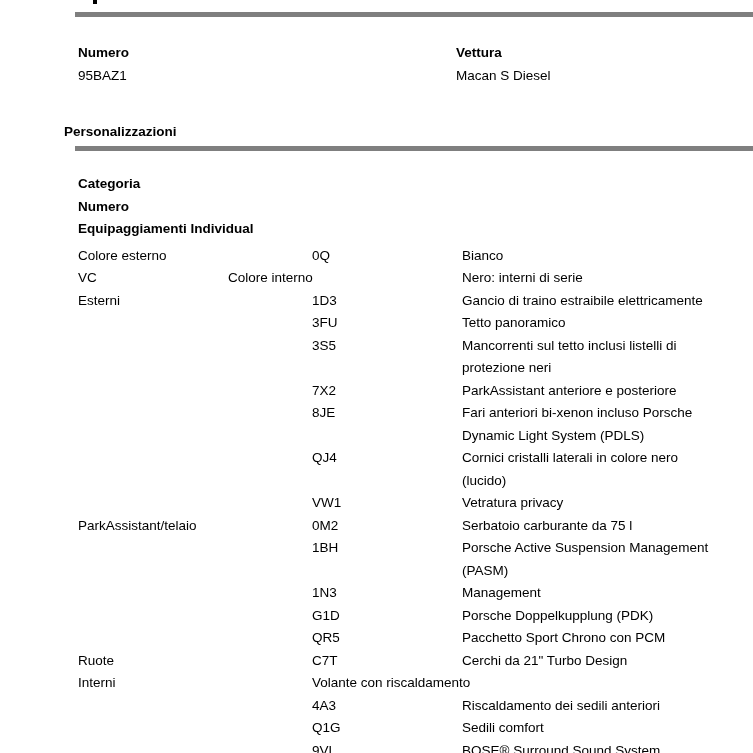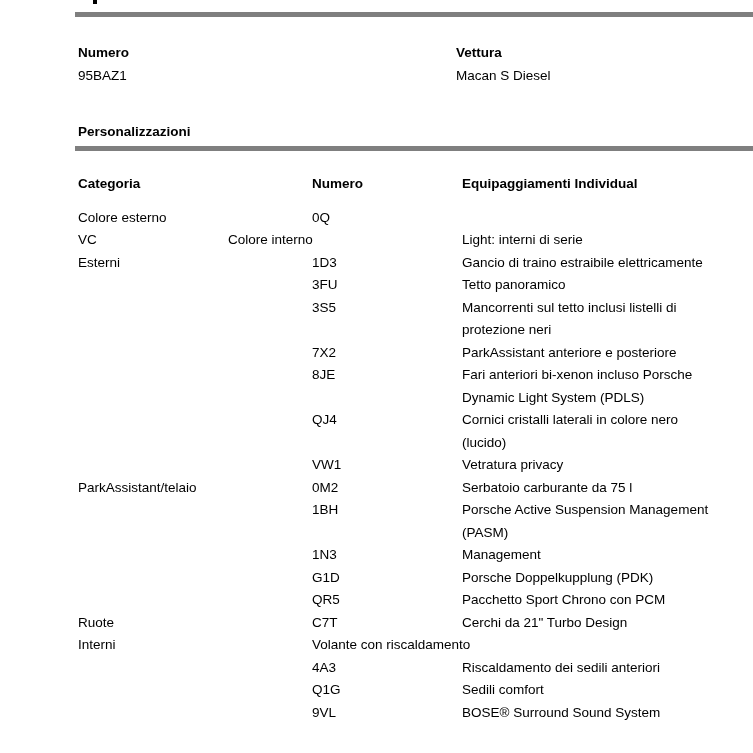--- a/index.html
+++ b/index.html
@@ -32,34 +32,34 @@
   .info-field {
     position: absolute;
     top: 42px;
     line-height: 22.5px;
   }
   #field-numero { left: 78px; }
   #field-vettura { left: 456px; }
   .label { font-weight: bold; }
   .section-title {
     position: absolute;
-    left: 78px;
+    left: 64px;
     top: 121px;
     font-weight: bold;
     line-height: 22.5px;
   }
   .table {
     position: absolute;
     left: 78px;
     top: 173px;
     right: 0;
     line-height: 22.5px;
   }
   .row { display: flex; align-items: flex-start; }
-  .thead { font-weight: bold; margin-bottom: 11px; }
+  .thead { font-weight: bold; margin-bottom: 4px; flex-direction: column; }
   .cell.cat { width: 234px; flex: none; }
   .cell.num { width: 150px; flex: none; }
   .cell.equip { flex: 1; max-width: 268px; white-space: pre-line; }
 </style>
 </head>
 <body>
 
 <div class="glyph-fragment"></div>
 
 <div class="rule" id="rule-top"></div>
@@ -79,25 +79,26 @@
 <div class="table">
   <div class="row thead">
     <div class="cell cat">Categoria</div>
     <div class="cell num">Numero</div>
     <div class="cell equip">Equipaggiamenti Individual</div>
   </div>
   <div id="tbody">
       <div class="row">
         <div class="cell cat">Colore esterno</div>
         <div class="cell num">0Q</div>
+        <div class="cell equip">Bianco</div>
       </div>
       <div class="row">
         <div class="cell num">VC</div>
         <div class="cell cat">Colore interno</div>
-        <div class="cell equip">Light: interni di serie</div>
+        <div class="cell equip">Nero: interni di serie</div>
       </div>
       <div class="row">
         <div class="cell cat">Esterni</div>
         <div class="cell num">1D3</div>
         <div class="cell equip">Gancio di traino estraibile elettricamente</div>
       </div>
       <div class="row">
         <div class="cell cat"></div>
         <div class="cell num">3FU</div>
         <div class="cell equip">Tetto panoramico</div>

